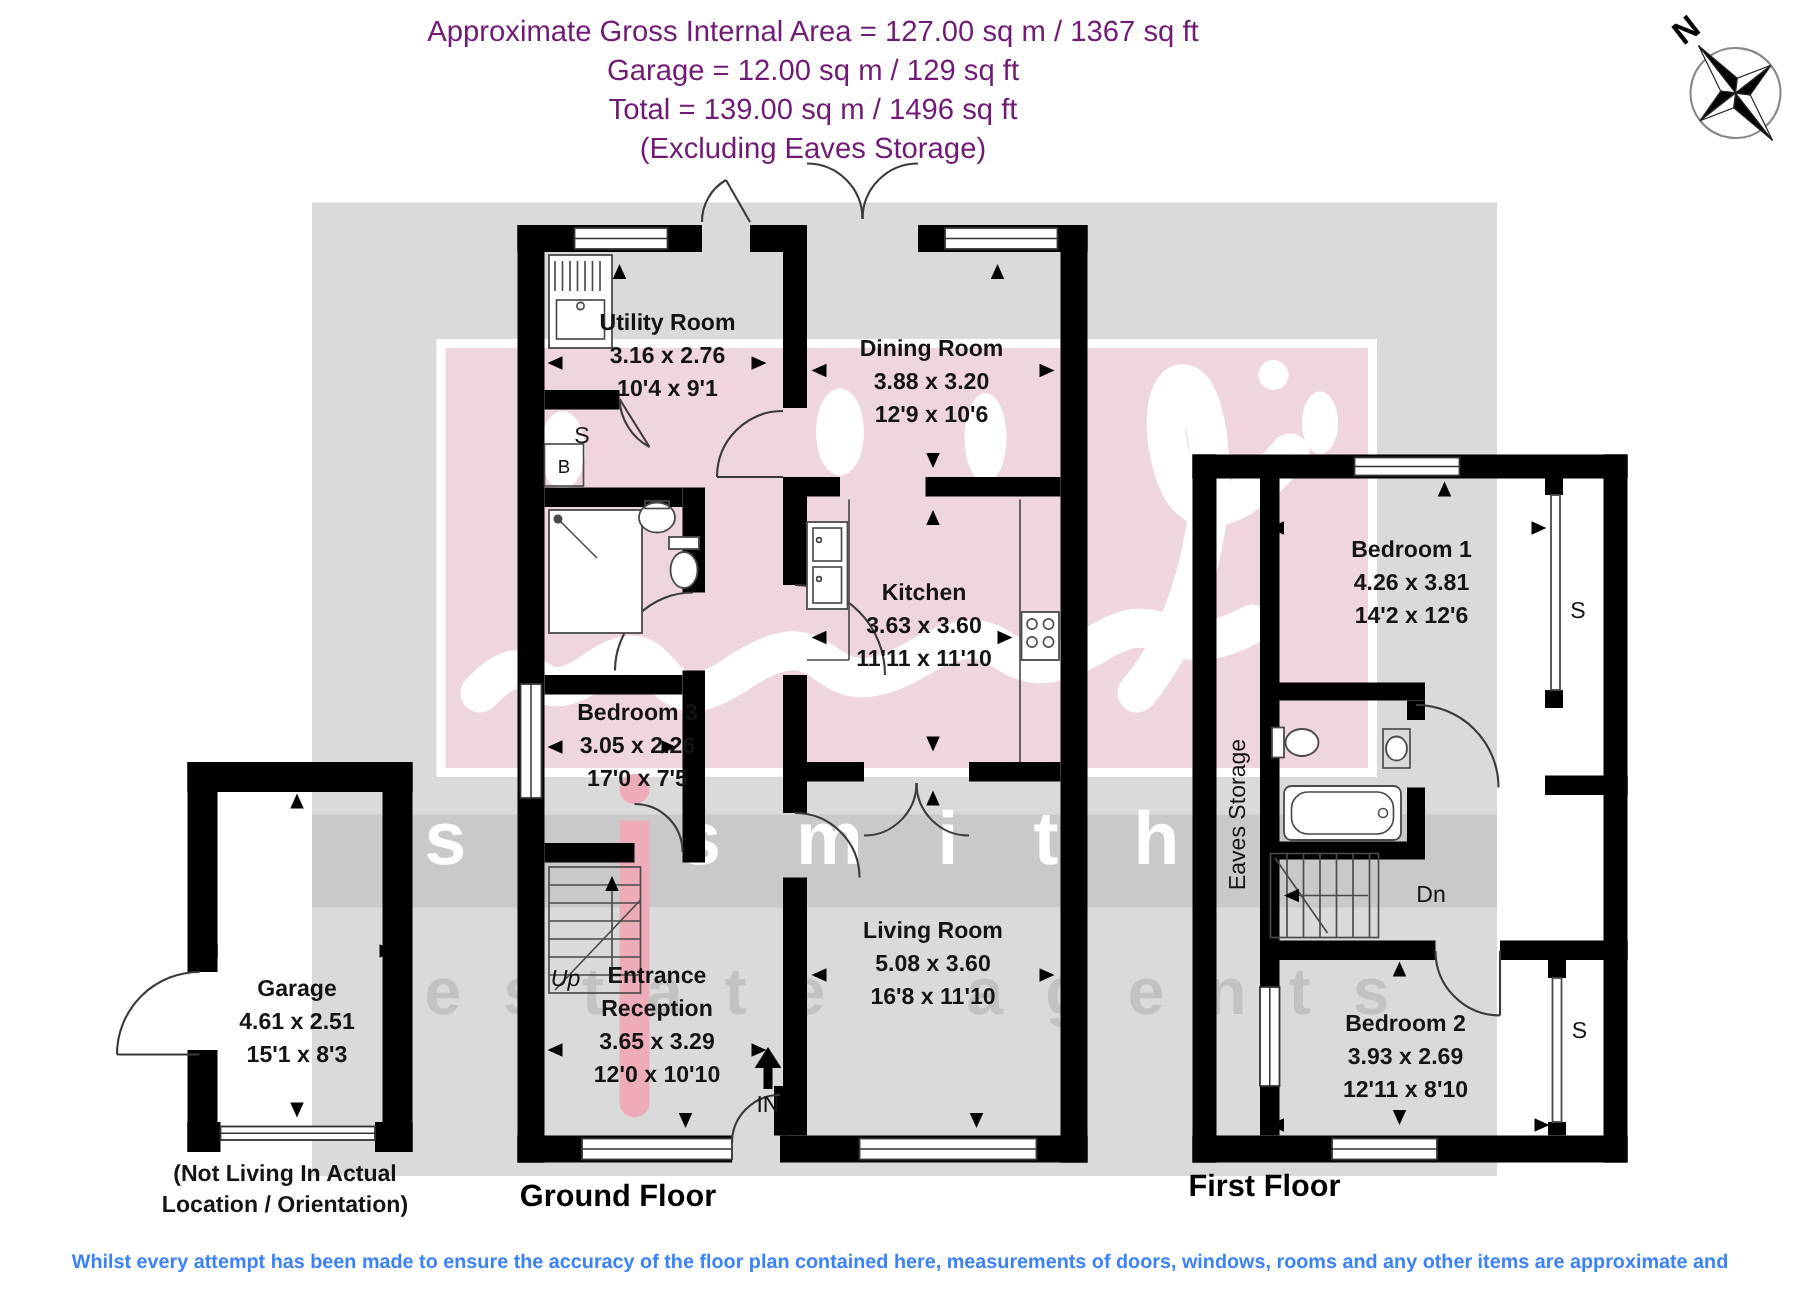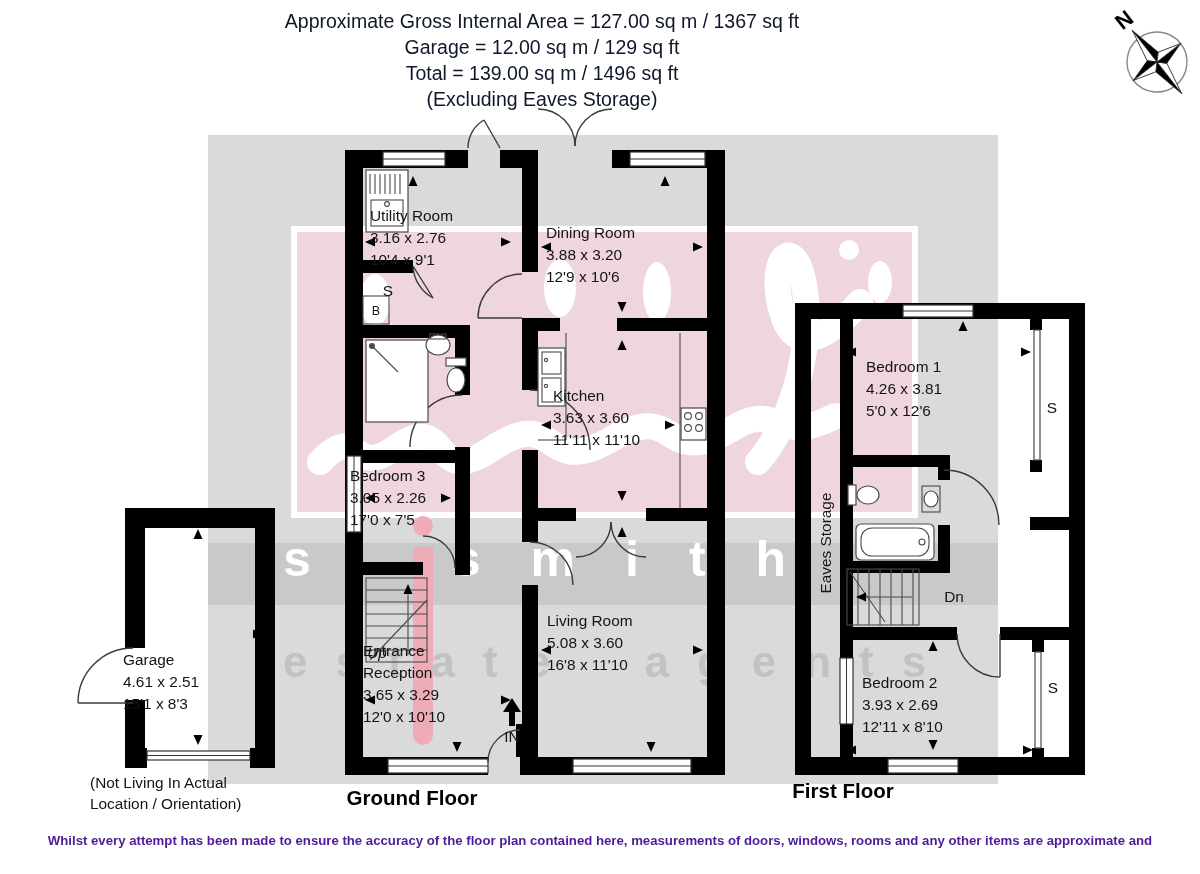--- a/index.html
+++ b/index.html
@@ -20,26 +20,26 @@
   
   svg.plan{position:absolute;z-index:10;overflow:visible;}
   .wall{fill:#000;}
   .win{fill:#fff;stroke:#333;stroke-width:1.2;}
   .winline{stroke:#333;stroke-width:1;}
   .arc{fill:none;stroke:#3a3a3a;stroke-width:1.4;}
   .furn{fill:#fff;stroke:#4a4a4a;stroke-width:1.2;}
   .thin{fill:none;stroke:#4a4a4a;stroke-width:1.1;}
   .arrow{fill:#000;}
   
-  .lbl{position:absolute;z-index:20;color:#141414;font-size:15.4px;line-height:22px;white-space:nowrap;}
+  .lbl{position:absolute;z-index:20;text-align:center;color:#141414;font-size:15.4px;line-height:22px;white-space:nowrap;font-weight:bold;}
   .lbl div{white-space:nowrap;}
   .small-lbl{position:absolute;z-index:20;color:#141414;font-size:15.4px;line-height:16px;text-align:center;}
   .floor-title{position:absolute;z-index:20;font-weight:700;font-size:20.5px;color:#000;text-align:center;}
-  .header{position:absolute;left:0;top:8px;width:1084px;text-align:center;z-index:20;color:#0f172a;font-size:19.5px;line-height:26px;}
-  .footer{position:absolute;left:0;top:831px;width:1200px;text-align:center;z-index:20;color:#4c1d95;font-size:13.2px;font-weight:600;line-height:19px;}
+  .header{position:absolute;left:0;top:8px;width:1084px;text-align:center;z-index:20;color:#701a75;font-size:19.5px;line-height:26px;}
+  .footer{position:absolute;left:0;top:831px;width:1200px;text-align:center;z-index:20;color:#3b82f6;font-size:13.2px;font-weight:600;line-height:19px;}
   .eaves{position:absolute;left:716px;top:534px;width:220px;text-align:center;z-index:20;font-size:15.4px;color:#141414;transform:rotate(-90deg);}
 </style>
 </head>
 <body>
 
 <div id="stage">
 
   <div class="abs wm-gray"></div>
   <div class="abs wm-pinkborder"></div>
   <div class="abs wm-pink"></div>
@@ -311,21 +311,21 @@
   <div class="lbl" style="left:370px;top:205px;width:150px;">
     <div>Utility Room</div>
     <div>3.16 x 2.76</div>
     <div>10'4 x 9'1</div>
   </div>
   <div class="lbl" style="left:546px;top:222px;width:150px;">
     <div>Dining Room</div>
     <div>3.88 x 3.20</div>
     <div>12'9 x 10'6</div>
   </div>
-  <div class="lbl" style="left:553px;top:385px;width:150px;">
+  <div class="lbl" style="left:541px;top:385px;width:150px;">
     <div>Kitchen</div>
     <div>3.63 x 3.60</div>
     <div>11'11 x 11'10</div>
   </div>
   <div class="lbl" style="left:350px;top:465px;width:150px;">
     <div>Bedroom 3</div>
     <div>3.05 x 2.26</div>
     <div>17'0 x 7'5</div>
   </div>
   <div class="lbl" style="left:363px;top:640px;width:150px;">
@@ -340,21 +340,21 @@
     <div>16'8 x 11'10</div>
   </div>
   <div class="lbl" style="left:123px;top:607px;width:150px;margin-top:42px;">
     <div>Garage</div>
     <div>4.61 x 2.51</div>
     <div>15'1 x 8'3</div>
   </div>
   <div class="lbl" style="left:866px;top:356px;width:150px;">
     <div>Bedroom 1</div>
     <div>4.26 x 3.81</div>
-    <div>5'0 x 12'6</div>
+    <div>14'2 x 12'6</div>
   </div>
   <div class="lbl" style="left:862px;top:672px;width:150px;">
     <div>Bedroom 2</div>
     <div>3.93 x 2.69</div>
     <div>12'11 x 8'10</div>
   </div>
 
   <div class="small-lbl" style="left:378px;top:283px;width:20px;">S</div>
   <div class="small-lbl" style="left:369px;top:303px;width:14px;font-size:12.5px;">B</div>
   <div class="small-lbl" style="left:362px;top:645px;width:30px;font-style:italic;">Up</div>

